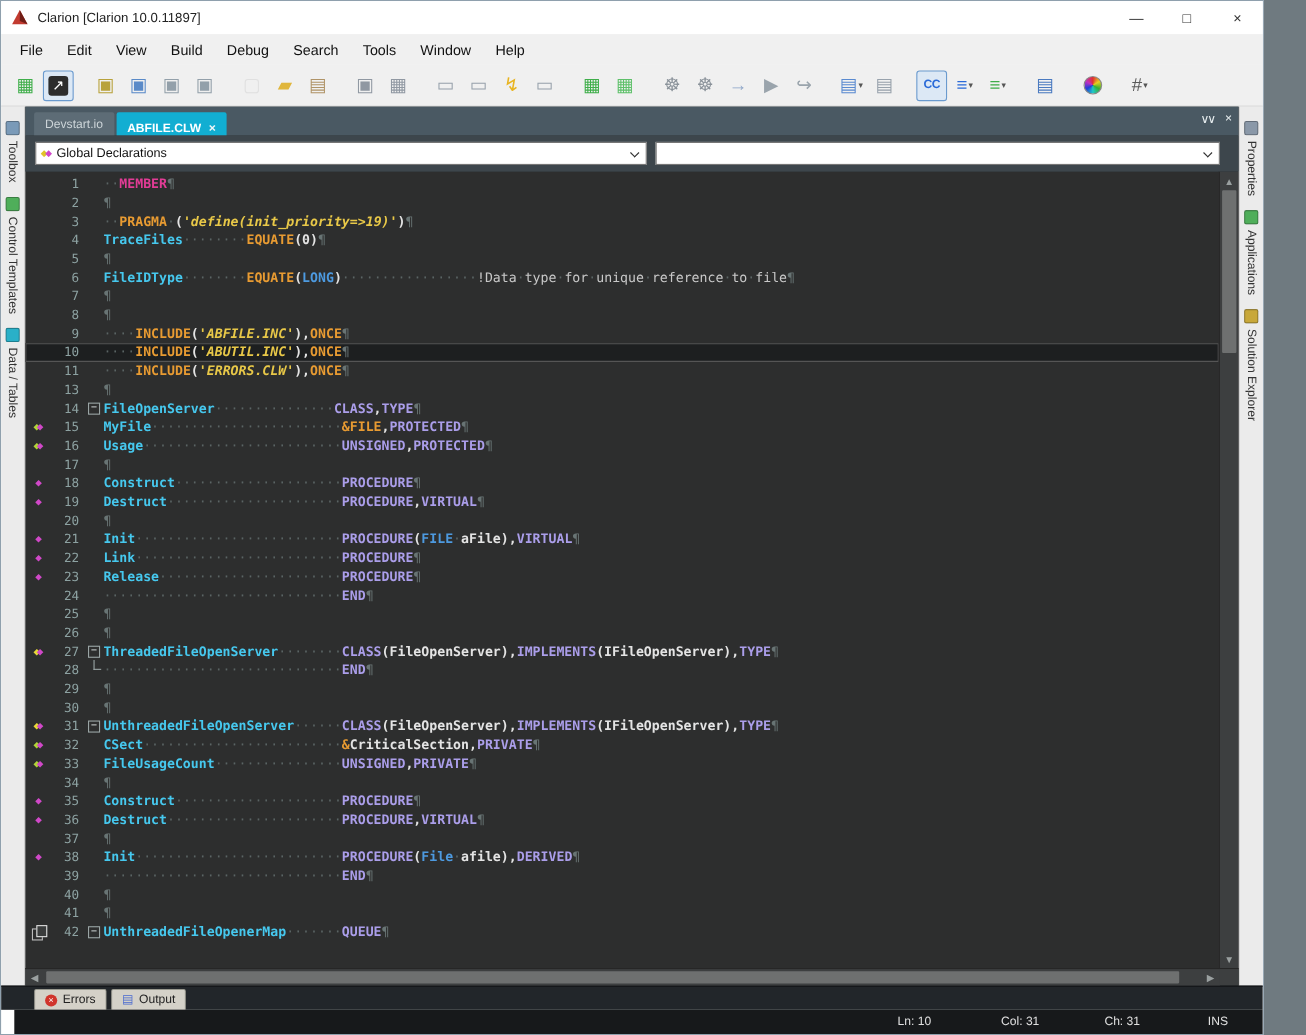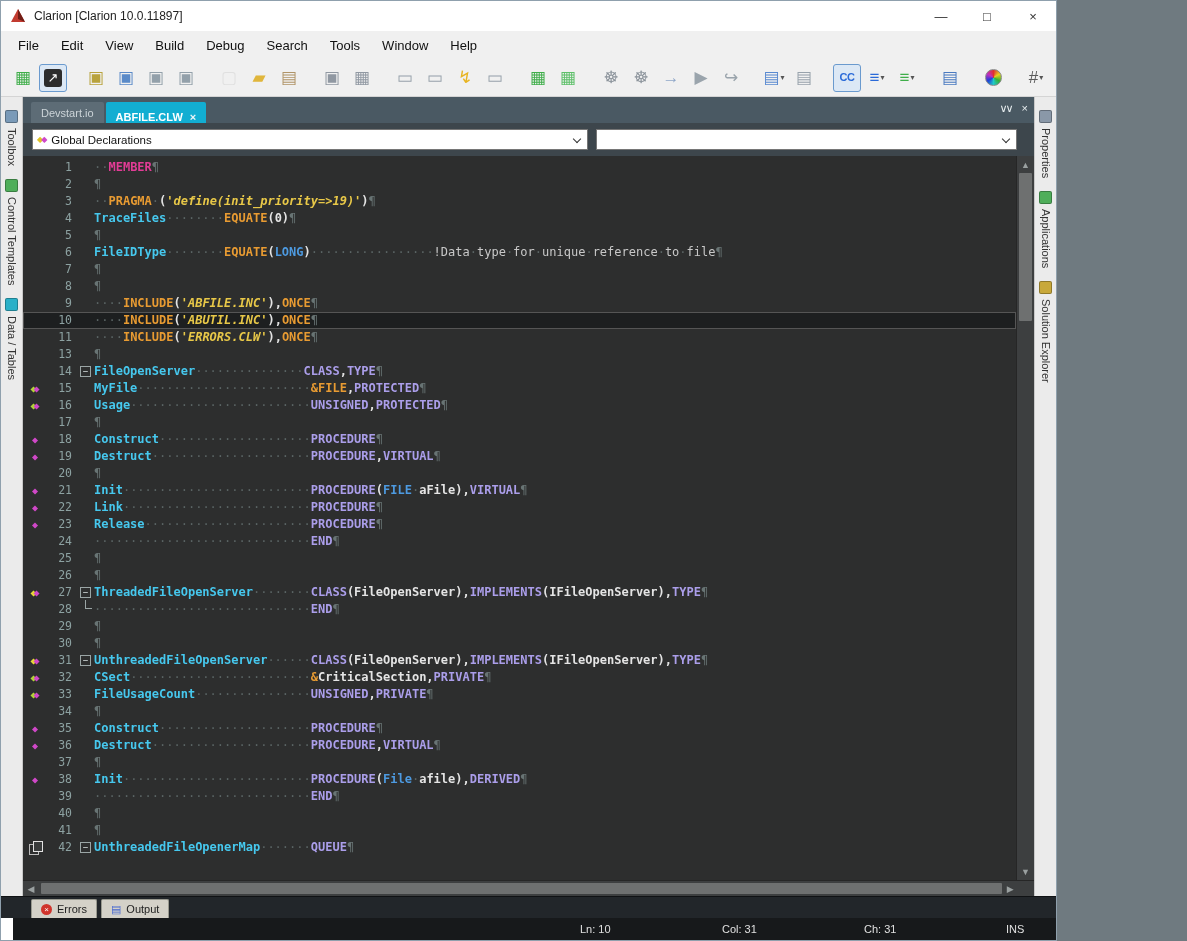--- a/index.html
+++ b/index.html
@@ -1,17 +1,17 @@
 <!DOCTYPE html>
 <html style="--accent: #12aed2; --editor-bg: #2d2e2e; --curline: #1d1f20; --status-bg: #17191b; --kw1: #e23c96; --kw2: #e89b32; --str: #e8c848; --ident: #46c8ee; --attr: #ab9eea; --type: #4d9ae0; --plain: #e4e4e4; --comment: #c8c8c8; --ws: #5a6464;"><head>
 <meta charset="utf-8">
 <style>
   * { margin:0; padding:0; box-sizing:border-box; }
   body { font-family:"Liberation Sans",sans-serif; background:#6f7a80; }
-  .app { position:relative; width:1057px; height:941px; background:#ffffff; border:1px solid #8fa0ad; overflow:hidden; }
+  .app { position:relative; width:1149px; height:941px; background:#ffffff; border:1px solid #8fa0ad; overflow:hidden; }
 
   
   .titlebar { position:absolute; left:0; top:0; right:0; height:30px; background:#ffffff; display:flex; align-items:center; padding-left:9px; }
   .logo { width:16px; height:16px; margin-right:8px; flex:0 0 16px; }
   .title-text { font-size:12px; color:#222; }
   .win-controls { margin-left:auto; display:flex; height:100%; }
   .win-btn { width:46px; display:flex; align-items:center; justify-content:center; font-size:13px; color:#333; cursor:pointer; }
 
   
   .menubar { position:absolute; top:30px; left:0; right:0; height:28px; background:#f0f0f0; display:flex; align-items:center; padding-left:6px; }
@@ -89,21 +89,21 @@
   .hs-arrow { width:17px; height:16px; display:flex; align-items:center; justify-content:center; color:#9aa0a0; font-size:9px; cursor:pointer; }
   .hs-thumb { height:11px; width:1030px; background:#6e7070; border-radius:1px; margin-left:2px; cursor:pointer; }
   .hs-fill { flex:1; }
   .hs-corner { width:17px; height:16px; background:#3d3f40; }
 
   
   .bottom-tabs { position:absolute; left:0; right:0; bottom:22px; height:22px; background:#22262a; border-top:1px solid #101214; display:flex; align-items:flex-end; padding-left:30px; gap:4px; }
   .pad-tab { height:19px; background:#d4d1c8; border:1px solid #98988e; border-bottom:none; display:flex; align-items:center; padding:0 9px; font-size:11px; color:#222; gap:5px; cursor:pointer; border-radius:2px 2px 0 0; }
   .err-ic { width:11px; height:11px; border-radius:50%; background:#d0342c; color:#fff; font-size:8px; line-height:11px; text-align:center; }
   .out-ic { font-size:11px; color:#4a6ad0; line-height:1; }
-  .statusbar { position:absolute; left:12px; right:0; bottom:0; height:22px; background:var(--status-bg,#17191b); display:flex; align-items:center; color:#e0e0e0; font-size:11px;gap:48px; }
+  .statusbar { position:absolute; left:12px; right:0; bottom:0; height:22px; background:var(--status-bg,#17191b); display:flex; align-items:center; color:#e0e0e0; font-size:11px; }
   .sb-spacer { flex:1; }
   .sb-cell { width:94px; } .sb-cell.mode { width:50px; }
 </style>
 </head>
 <body>
 
 <div class="app">
 
   <div class="titlebar">
     <svg class="logo" viewBox="0 0 16 16">

